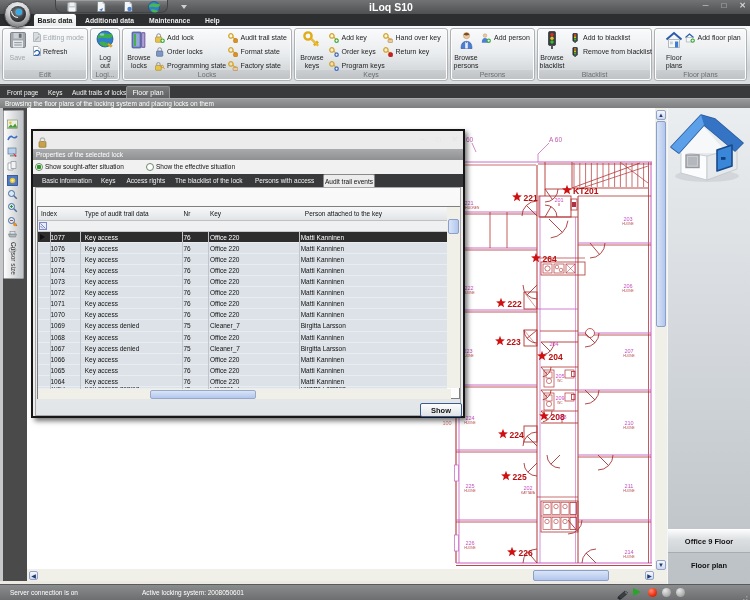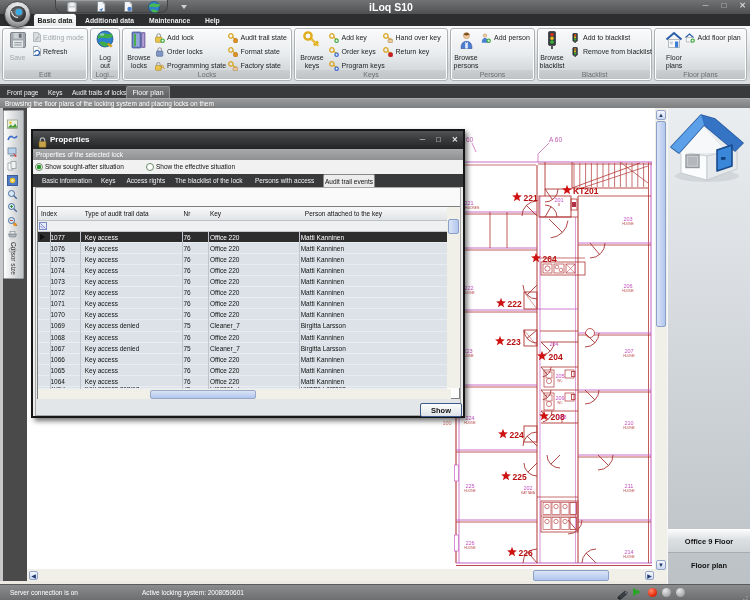--- a/index.html
+++ b/index.html
@@ -625,21 +625,20 @@
       <g fill="#9a9b9c">
         <rect x="6" y="6" width="1.5" height="1.5"></rect>
         <rect x="6" y="3" width="1.5" height="1.5"></rect>
         <rect x="3" y="6" width="1.5" height="1.5"></rect>
         <rect x="6" y="0" width="1.5" height="1.5"></rect>
         <rect x="3" y="3" width="1.5" height="1.5"></rect>
         <rect x="0" y="6" width="1.5" height="1.5"></rect>
       </g>
     </svg></div>
 <div id="dlg">
-  <div id="dlgtitle">Properties</div>
   <div id="dlgbtns"><span>─</span><span>□</span><span>✕</span></div>
   <div id="dlgsub">Properties of the selected lock</div>
   <div id="dlgradio">
     <span style="position:absolute;left:2px;top:3px;"><span class="radio on"></span>Show sought-after situation</span>
     <span style="position:absolute;left:113px;top:3px;"><span class="radio"></span>Show the effective situation</span>
   </div>
   <div id="dlgtabs"></div>
   <div class="dtab" style="left:9px;">Basic information</div>
   <div class="dtab" style="left:68px;">Keys</div>
   <div class="dtab" style="left:93.5px;">Access rights</div>

